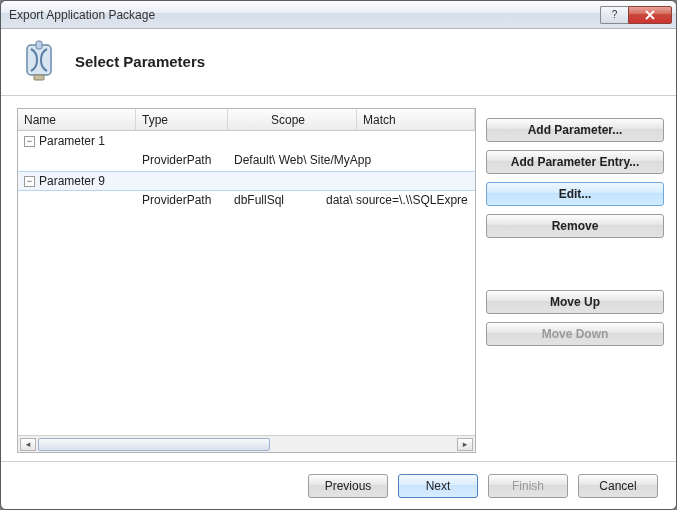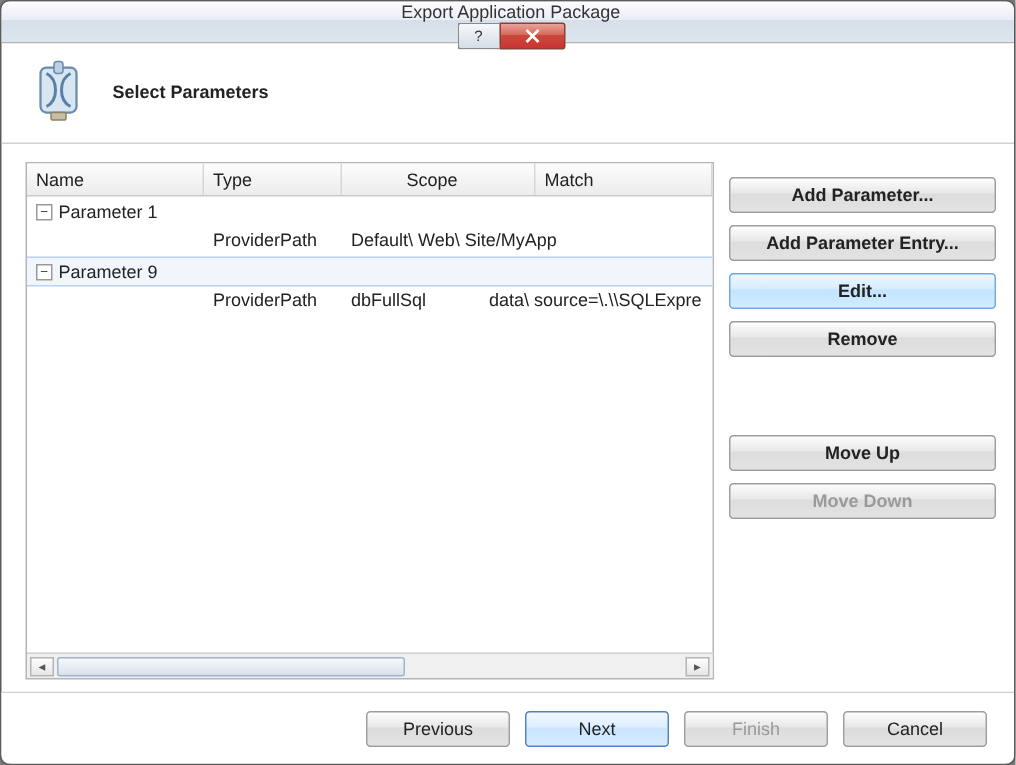--- a/index.html
+++ b/index.html
@@ -23,21 +23,20 @@
     box-shadow: 0 0 4px rgba(0,0,0,0.4);
   }
   .titlebar {
     height: 28px;
     background: linear-gradient(to bottom, #fdfdfe 0%, #e9edf5 45%, #d7dfea 46%, #dde5ef 100%);
     border-bottom: 1px solid #b5b5b5;
     display: flex;
     align-items: center;
     padding: 0 4px 0 8px;
     border-radius: 6px 6px 0 0;
-    flex-direction: column;
   }
   .titlebar .title {
     flex: 1;
     color: #333;
     font-size: 12px;
   }
   .titlebar .controls {
     display: flex;
     gap: 0;
   }
@@ -67,21 +66,21 @@
     align-items: center;
     padding: 10px 16px 12px 16px;
     gap: 14px;
     border-bottom: 1px solid #d0d0d0;
   }
   .header-icon {
     width: 44px; height: 44px;
     display:flex; align-items:center; justify-content:center;
   }
   .page-title {
-    font-size: 12px;
+    font-size: 15px;
     font-weight: bold;
     color: #222;
     text-align: center;
   }
 
   .body-area {
     flex: 1;
     display: flex;
     padding: 12px 12px 8px 16px;
     gap: 10px;
@@ -207,21 +206,21 @@
     height: 48px;
     border-top: 1px solid #d0d0d0;
     display:flex;
     align-items:center;
     justify-content:flex-end;
     gap: 10px;
     padding: 0 18px;
     background:#fff;
     border-radius: 0 0 6px 6px;
   }
-  .footer .btn { width: 96px; }
+  .footer .btn { width: 80px; }
   .footer .btn.primary {
     border-color: #4d82bf;
     background: linear-gradient(to bottom,#f2f8ff,#dceeff 45%,#c9e4ff 46%,#d7ecff);
   }
 </style>
 </head>
 <body>
 
 <div class="window">
 

